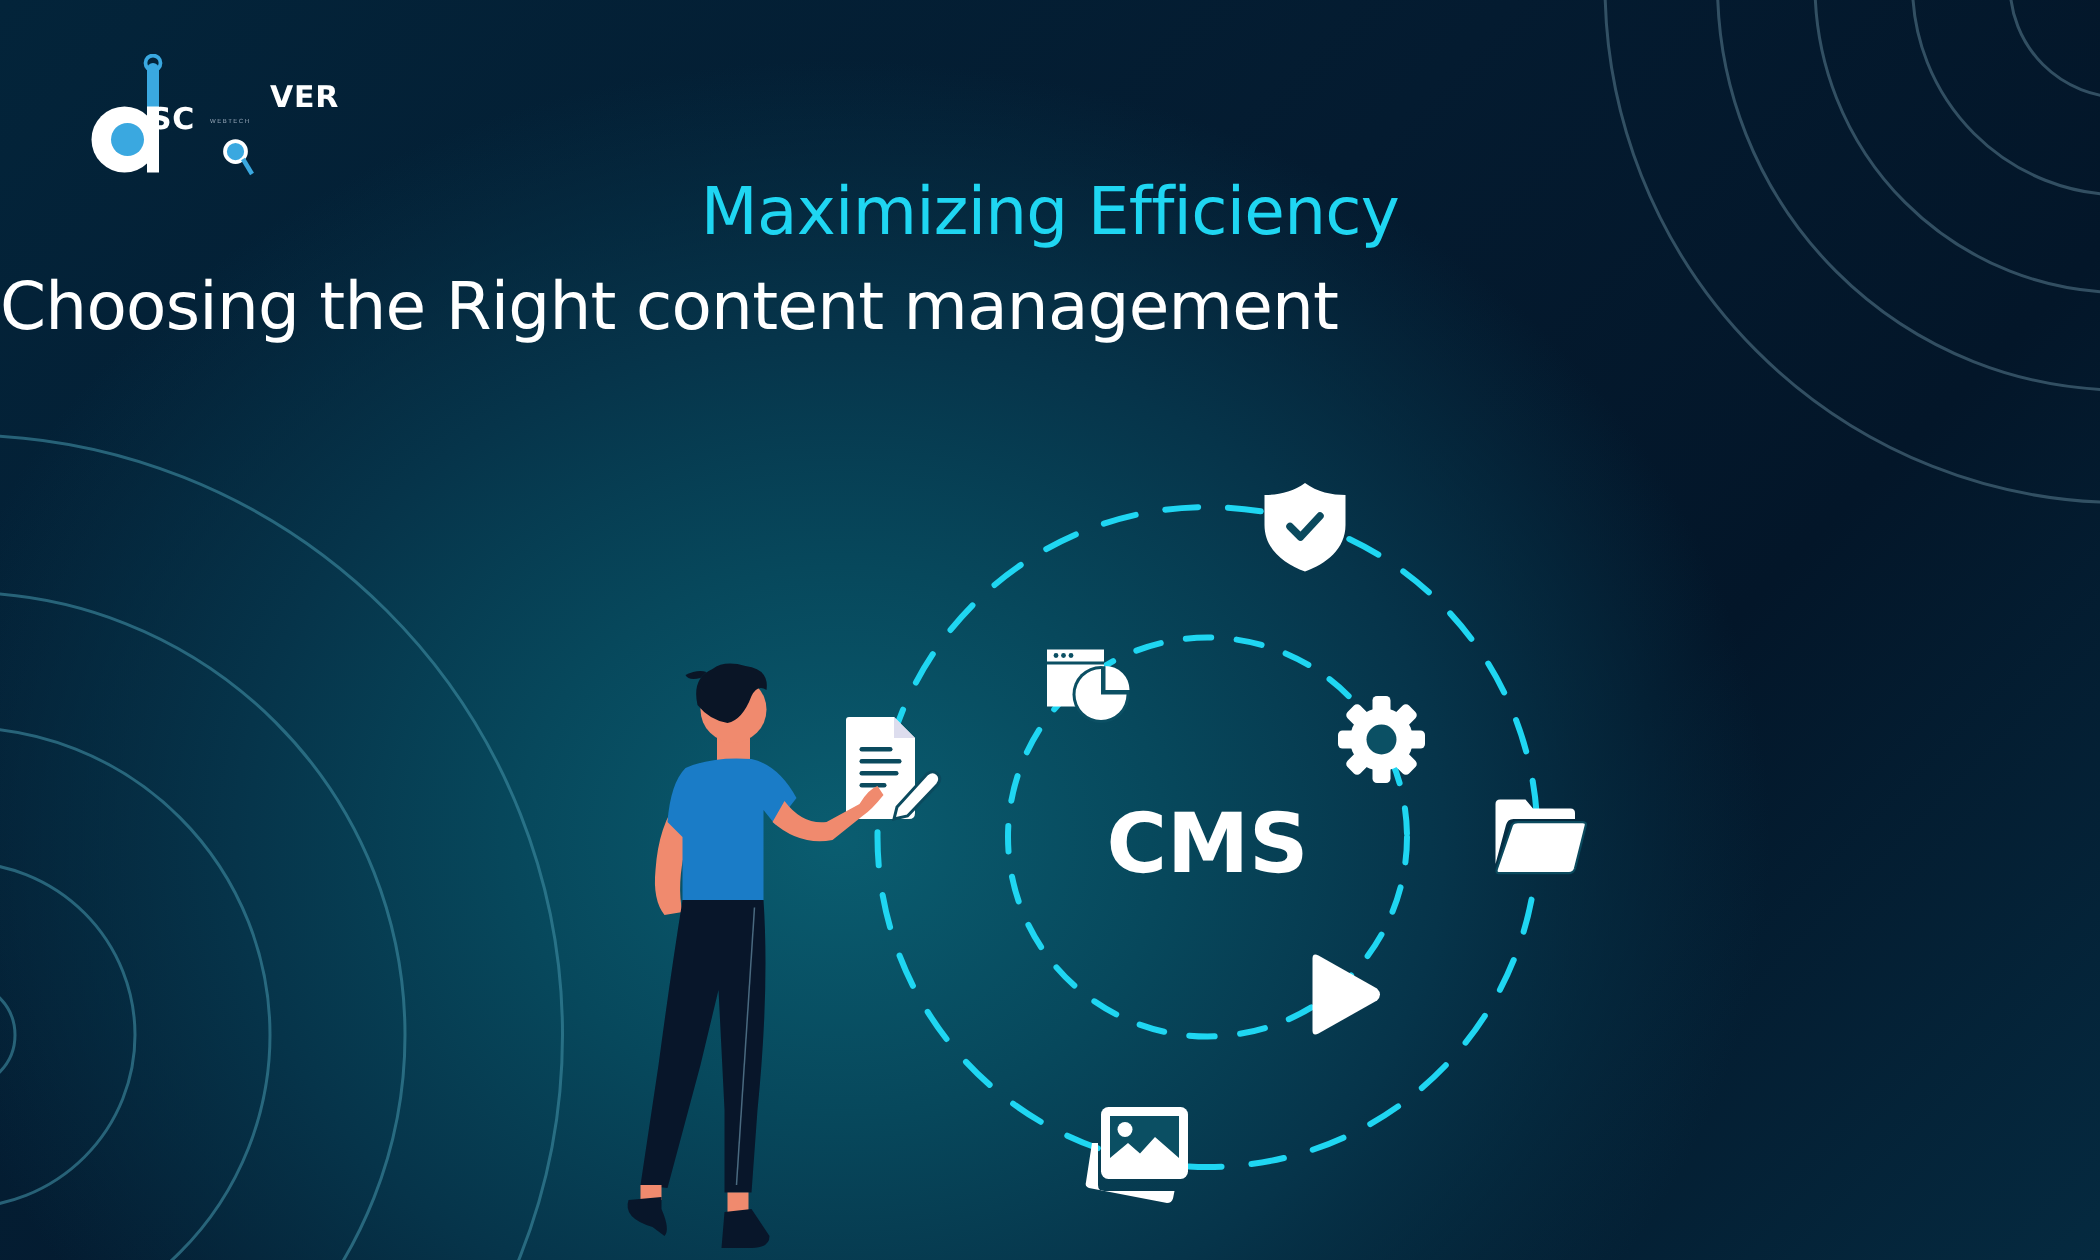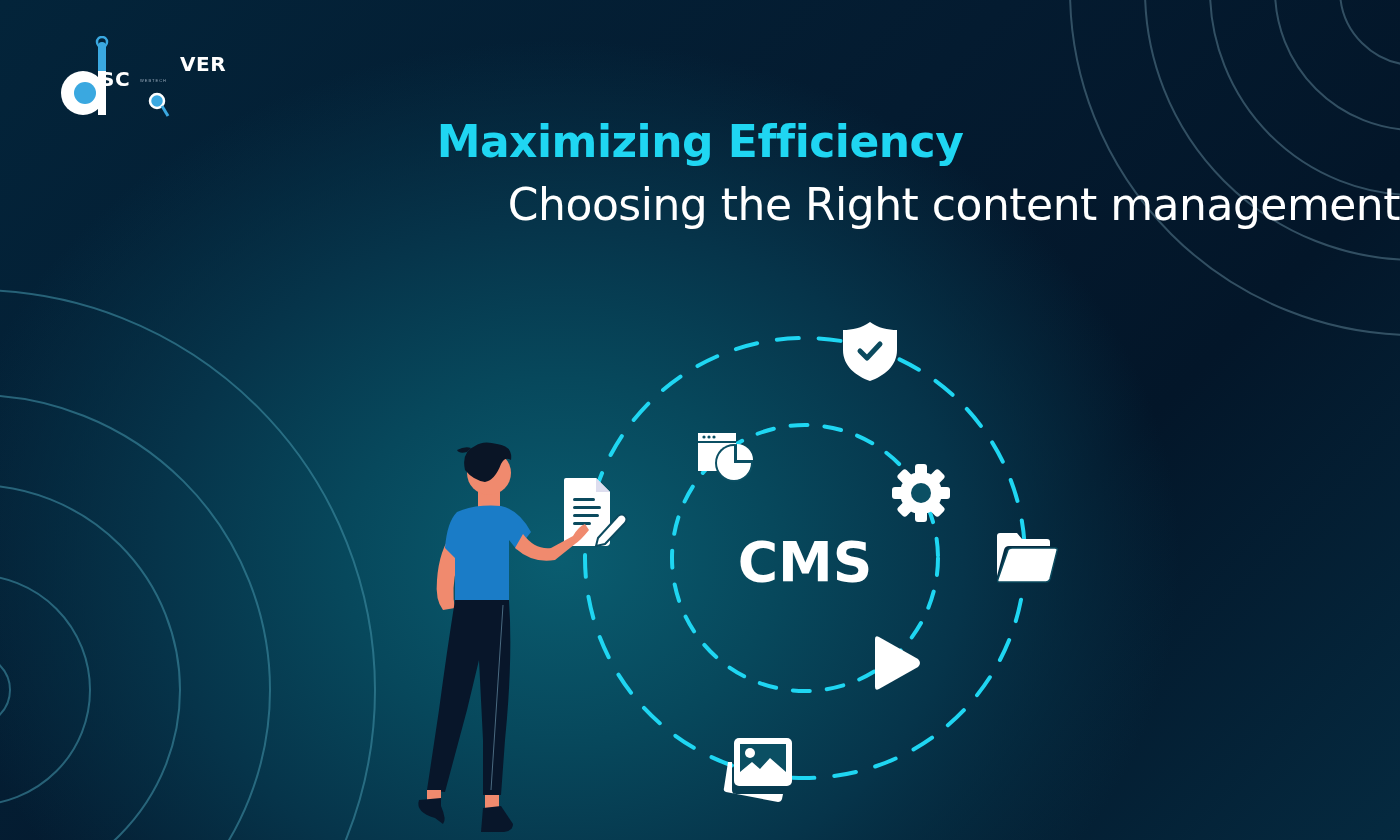--- a/index.html
+++ b/index.html
@@ -14,25 +14,25 @@
   .logo { position:absolute; left:58px; top:36px; width:160px; height:90px; }
   .logo-text {
     position:absolute; left:100px; top:52px; color:#fff; font-weight:bold;
     font-size:20px; letter-spacing:0.5px; font-family:"DejaVu Sans", sans-serif;
   }
   .logo-sub {
     position:absolute; left:140px; top:78px; color:#9ab; font-size:4px; letter-spacing:1px;
   }
   .title-1 {
     position:absolute; left:0; width:1400px; top:116px; text-align:center;
-    color:#1fd6f2; font-size:44px; font-weight:bold; font-family:"DejaVu Sans", sans-serif;
+    color:#1fd6f2; font-size:44px; font-weight:normal; font-family:"DejaVu Sans", sans-serif;
     letter-spacing:-0.5px;
   }
   .title-2 {
-    position:absolute; left:0; width:1400px; top:176px; text-align:right;
+    position:absolute; left:0; width:1400px; top:176px; text-align:left;
     color:#ffffff; font-size:44px; font-family:"DejaVu Sans", sans-serif; line-height:58px;
     letter-spacing:-0.5px;
   }
   .cms-label {
     position:absolute; left:705px; width:200px; top:530px; text-align:center;
     color:#fff; font-size:55px; font-weight:bold; font-family:"DejaVu Sans", sans-serif;
   }
   .icon { position:absolute; }
 </style>
 </head>

